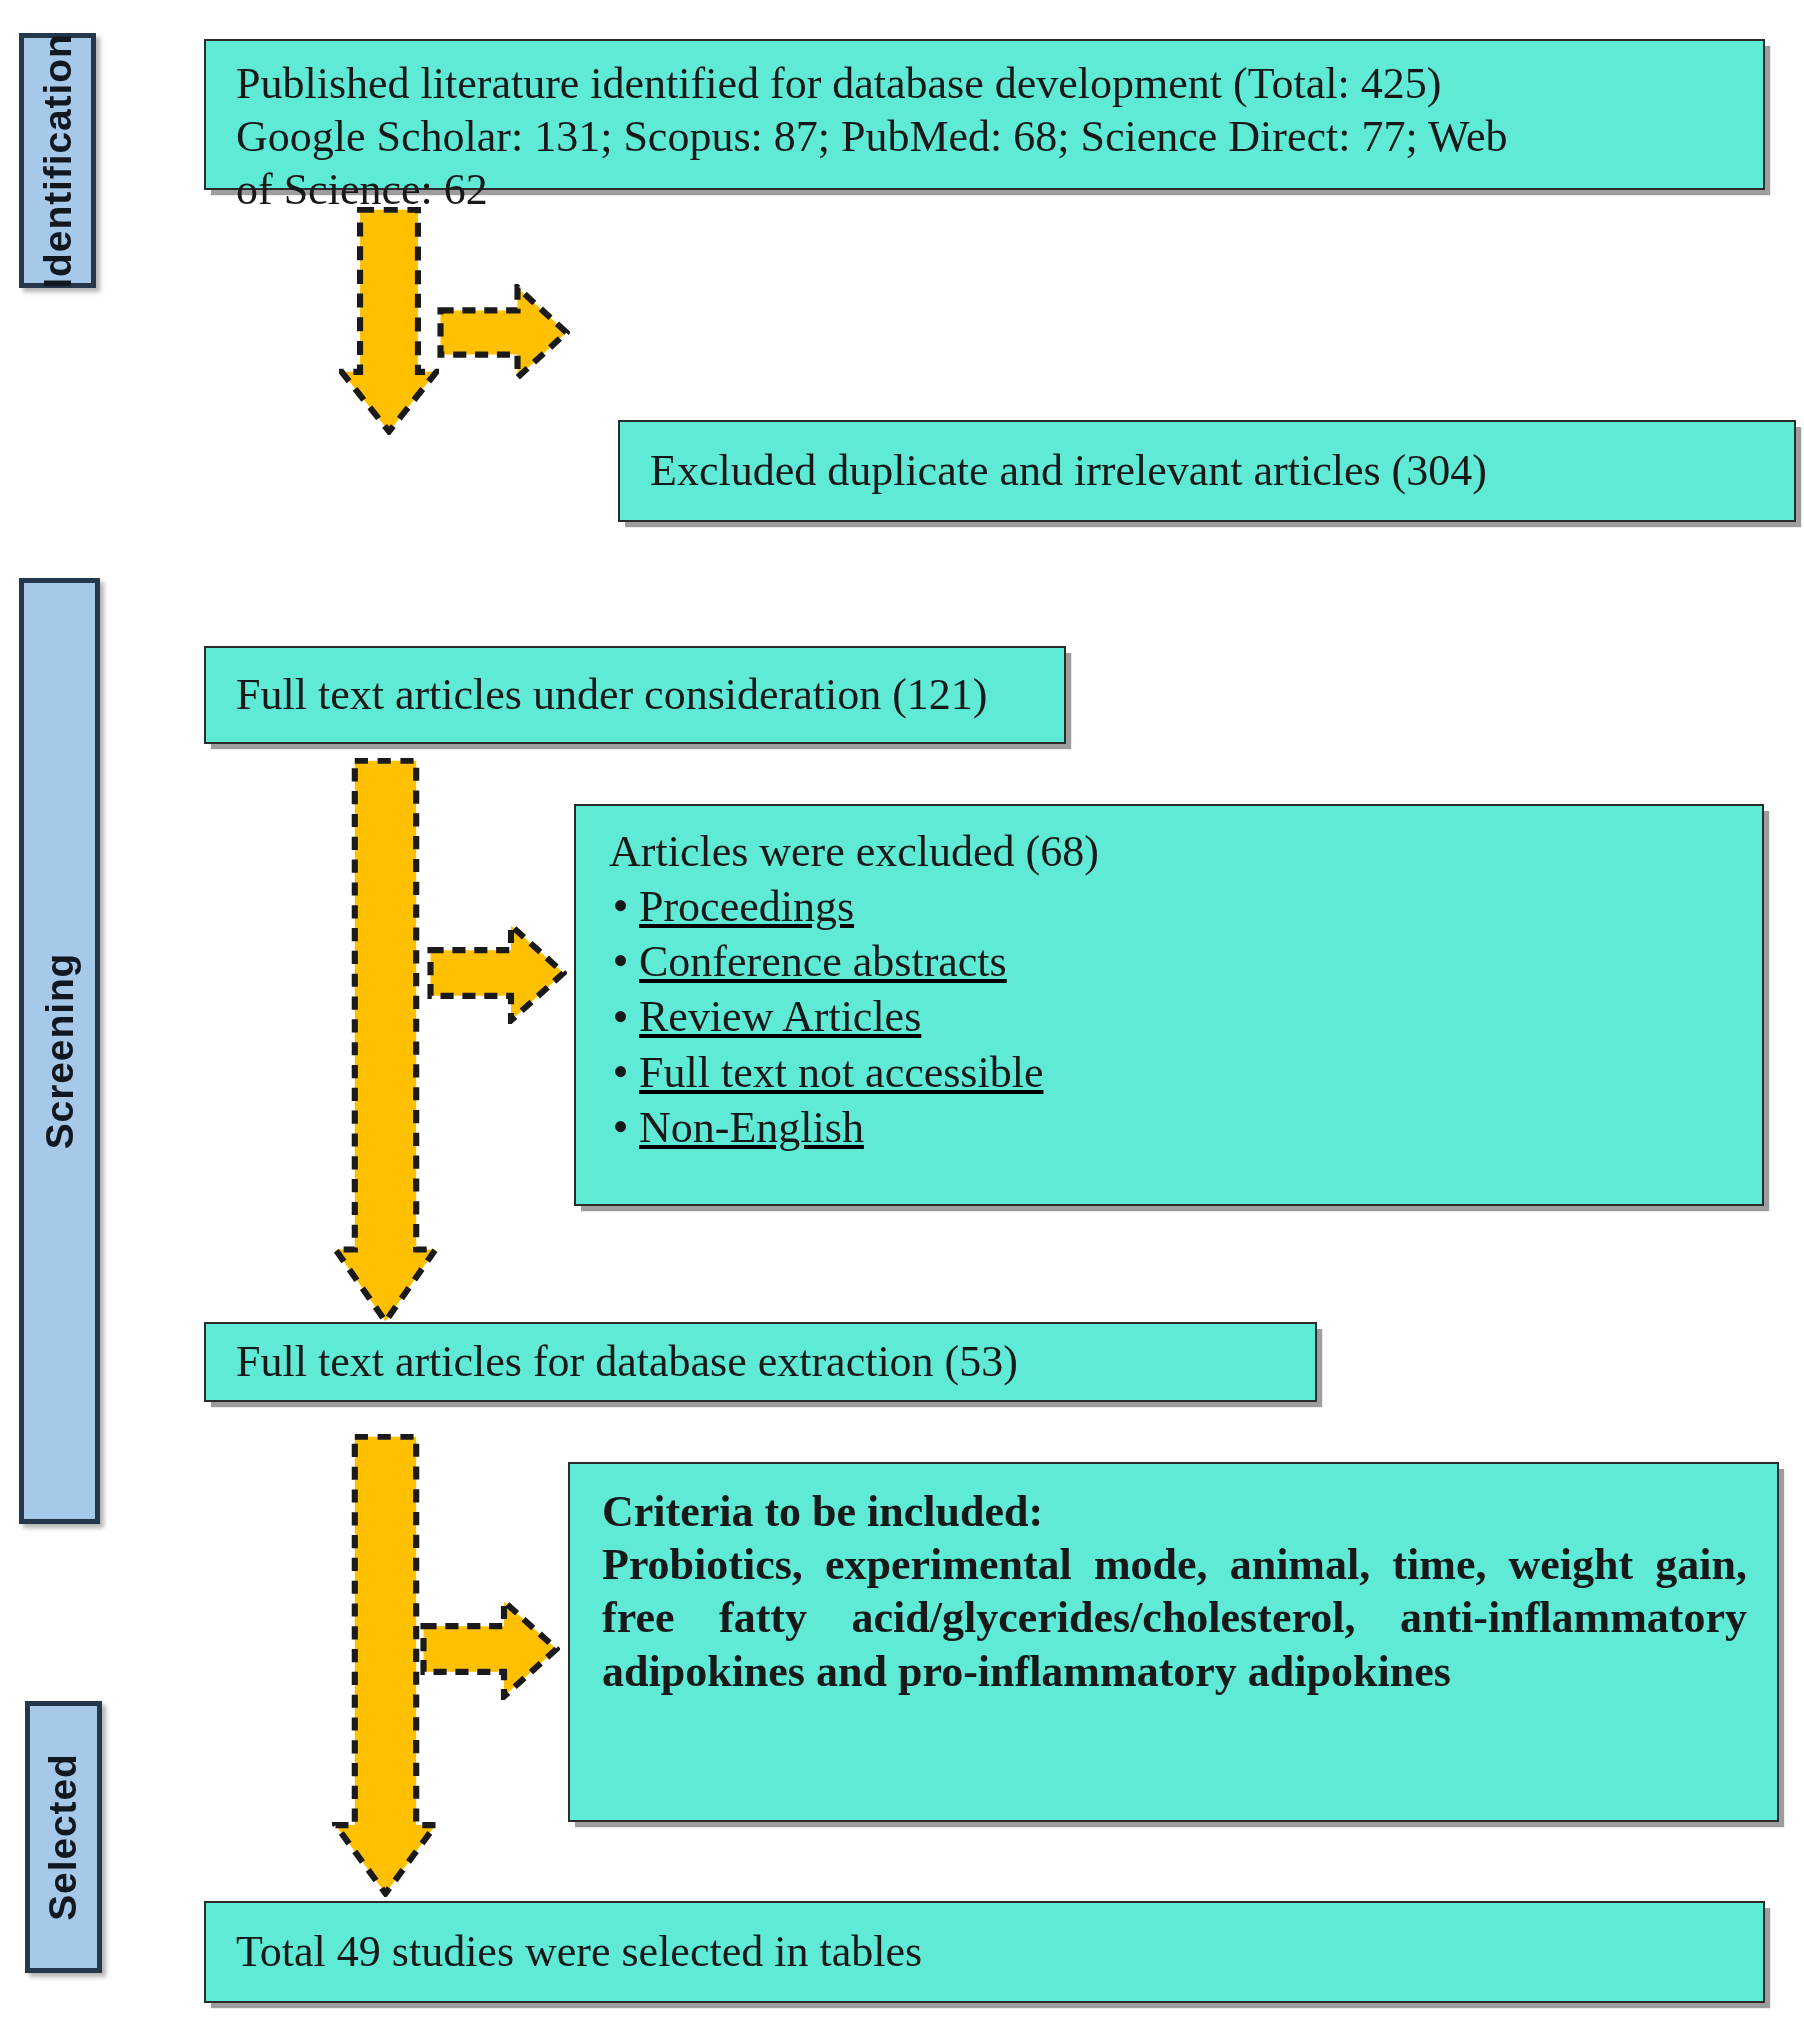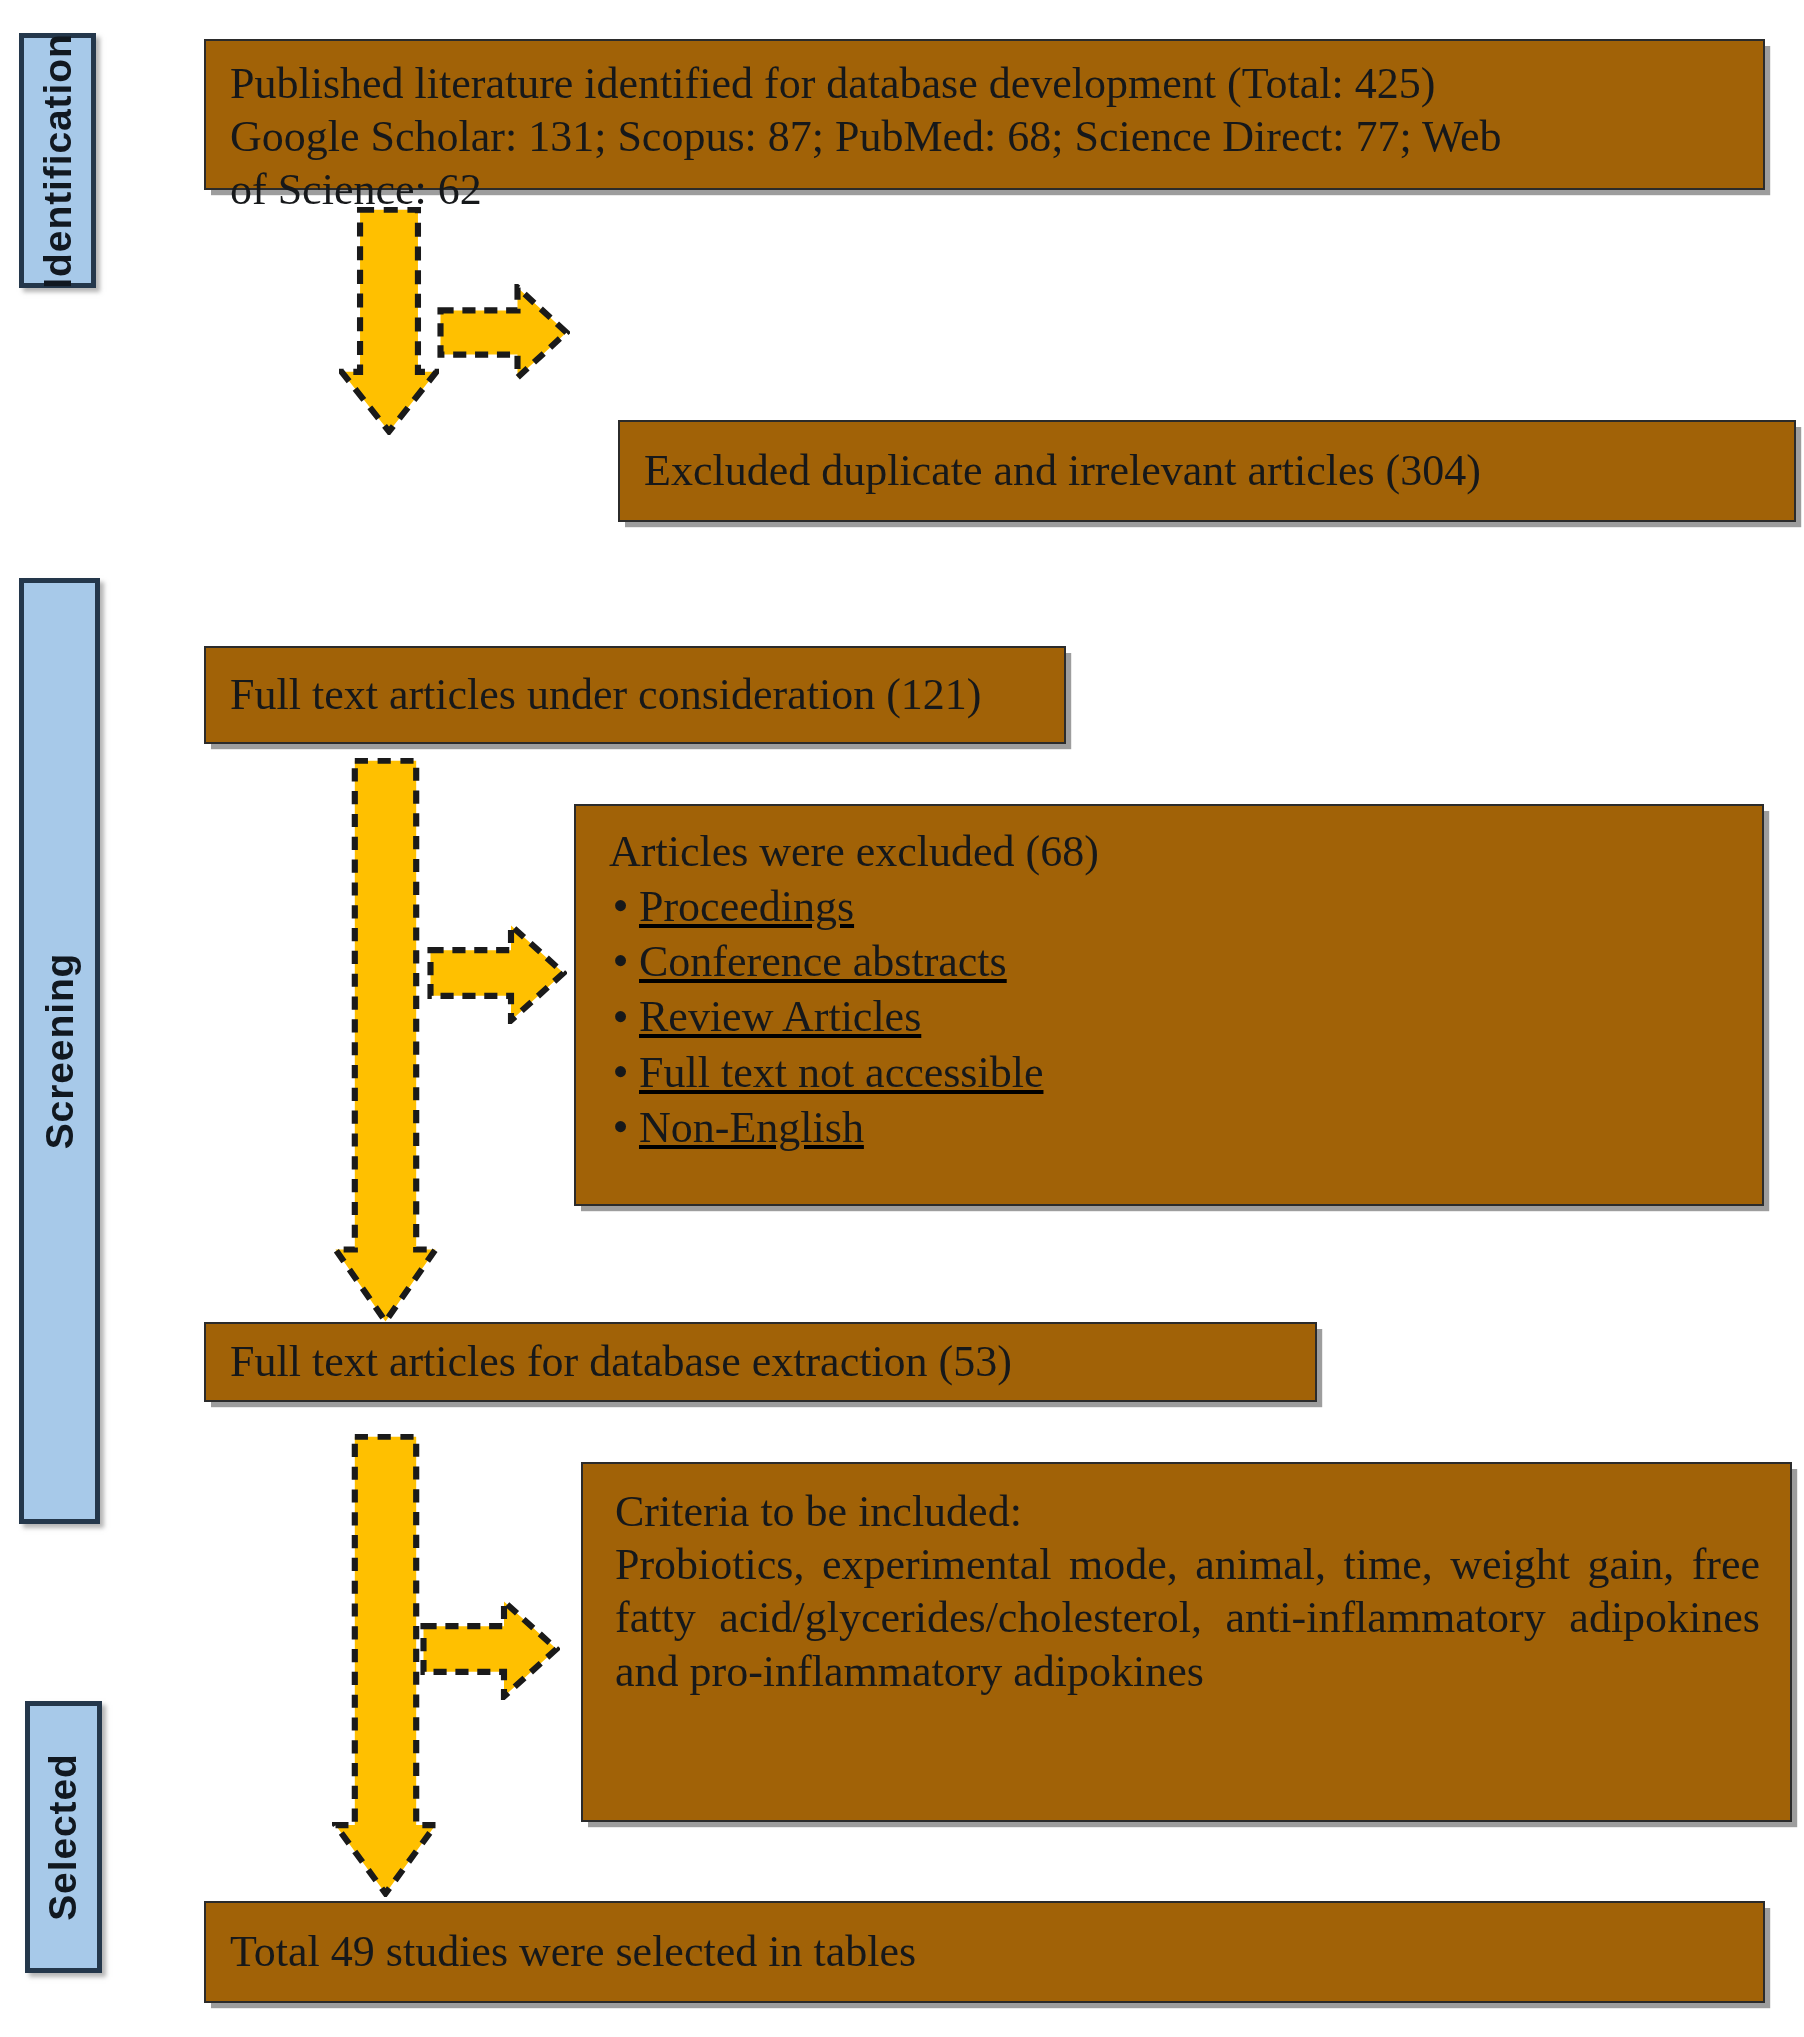--- a/index.html
+++ b/index.html
@@ -29,25 +29,25 @@
     font-family:"Liberation Sans","DejaVu Sans",sans-serif;
     font-weight:bold;
     font-size:39px;
     letter-spacing:0.9px;
     color:#111820;
   }
 
   
   .box{
     position:absolute;
-    background:#a16207;
+    background:#5eead4;
     border:2.6px solid #2b2b2b;
     box-sizing:border-box;
     box-shadow:6.1px 6.1px 0 -0.9px rgba(140,140,140,.85);
-    padding:14px 24px;
+    padding:14px 30px;
   }
   .box p{
     margin:0;
     font-size:44px;
     line-height:1.21;
     color:#16181a;
   }
   .box p.justify{text-align:justify;text-align-last:left;}
   .bullets{margin:0;padding:0;list-style:none;text-decoration:underline;}
   .bullets li{
@@ -142,21 +142,21 @@
       <polygon points="26,3 96,3 96,446 118,446 61,524 4,446 26,446" fill="#FFC000" stroke="#1a1a1a" stroke-width="7" stroke-dasharray="15 11" stroke-linejoin="miter"></polygon>
     </svg>
   </div>
 
   <div class="arrow" style="left:420px;top:1598px;width:140px;height:102px;">
     <svg viewBox="0 0 160 116" preserveAspectRatio="none">
       <polygon points="4,32 96,32 96,4 156,58 96,112 96,84 4,84" fill="#FFC000" stroke="#1a1a1a" stroke-width="7" stroke-dasharray="15 10" stroke-linejoin="miter"></polygon>
     </svg>
   </div>
 
-  <div class="box" style="left:581px;top:1462px;width:1211px;height:360px;padding-top:21px;padding-left:32px;padding-right:30px;">
+  <div class="box" style="left:568px;top:1462px;width:1211px;height:360px;padding-top:21px;padding-left:32px;padding-right:30px;font-weight:bold;">
     <p>Criteria to be included:</p>
     <p class="justify">Probiotics, experimental mode, animal, time, weight gain, free fatty acid/glycerides/cholesterol, anti-inflammatory adipokines and pro-inflammatory adipokines</p>
   </div>
 
   <div class="box" style="left:204px;top:1901px;width:1561px;height:102px;display:flex;align-items:center;">
     <p>Total 49 studies were selected in tables</p>
   </div>
 
 </div>
 

